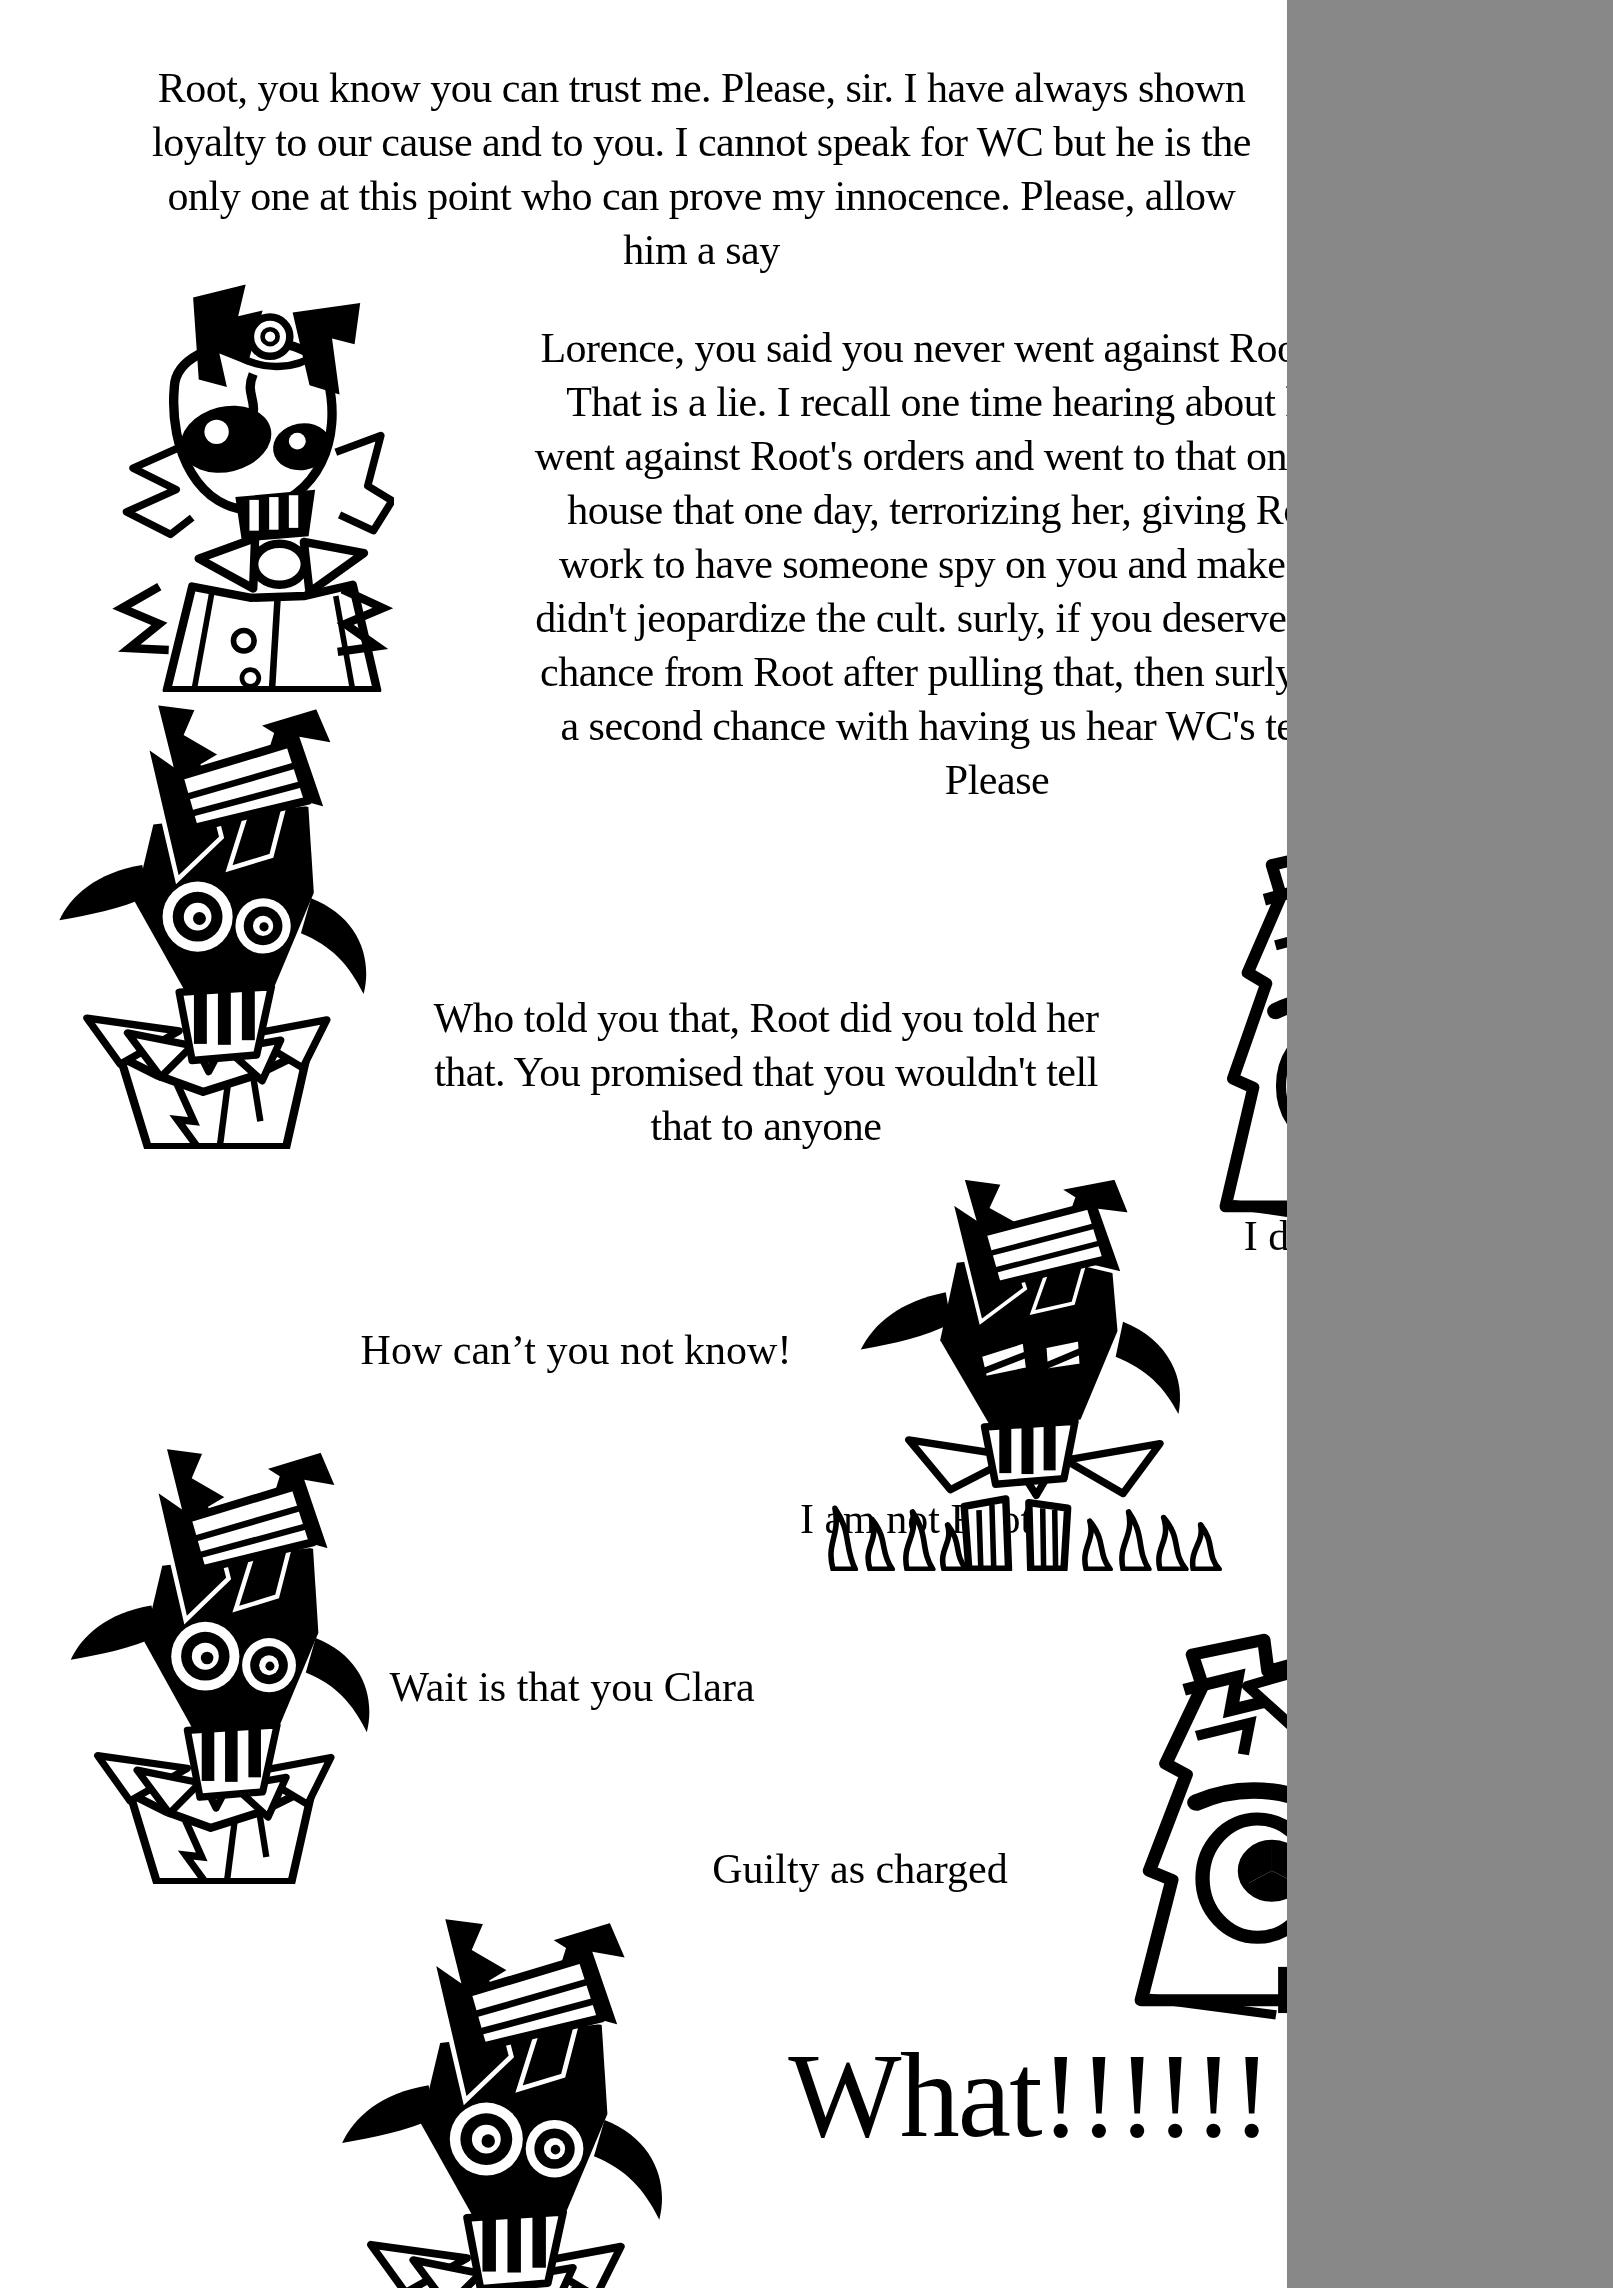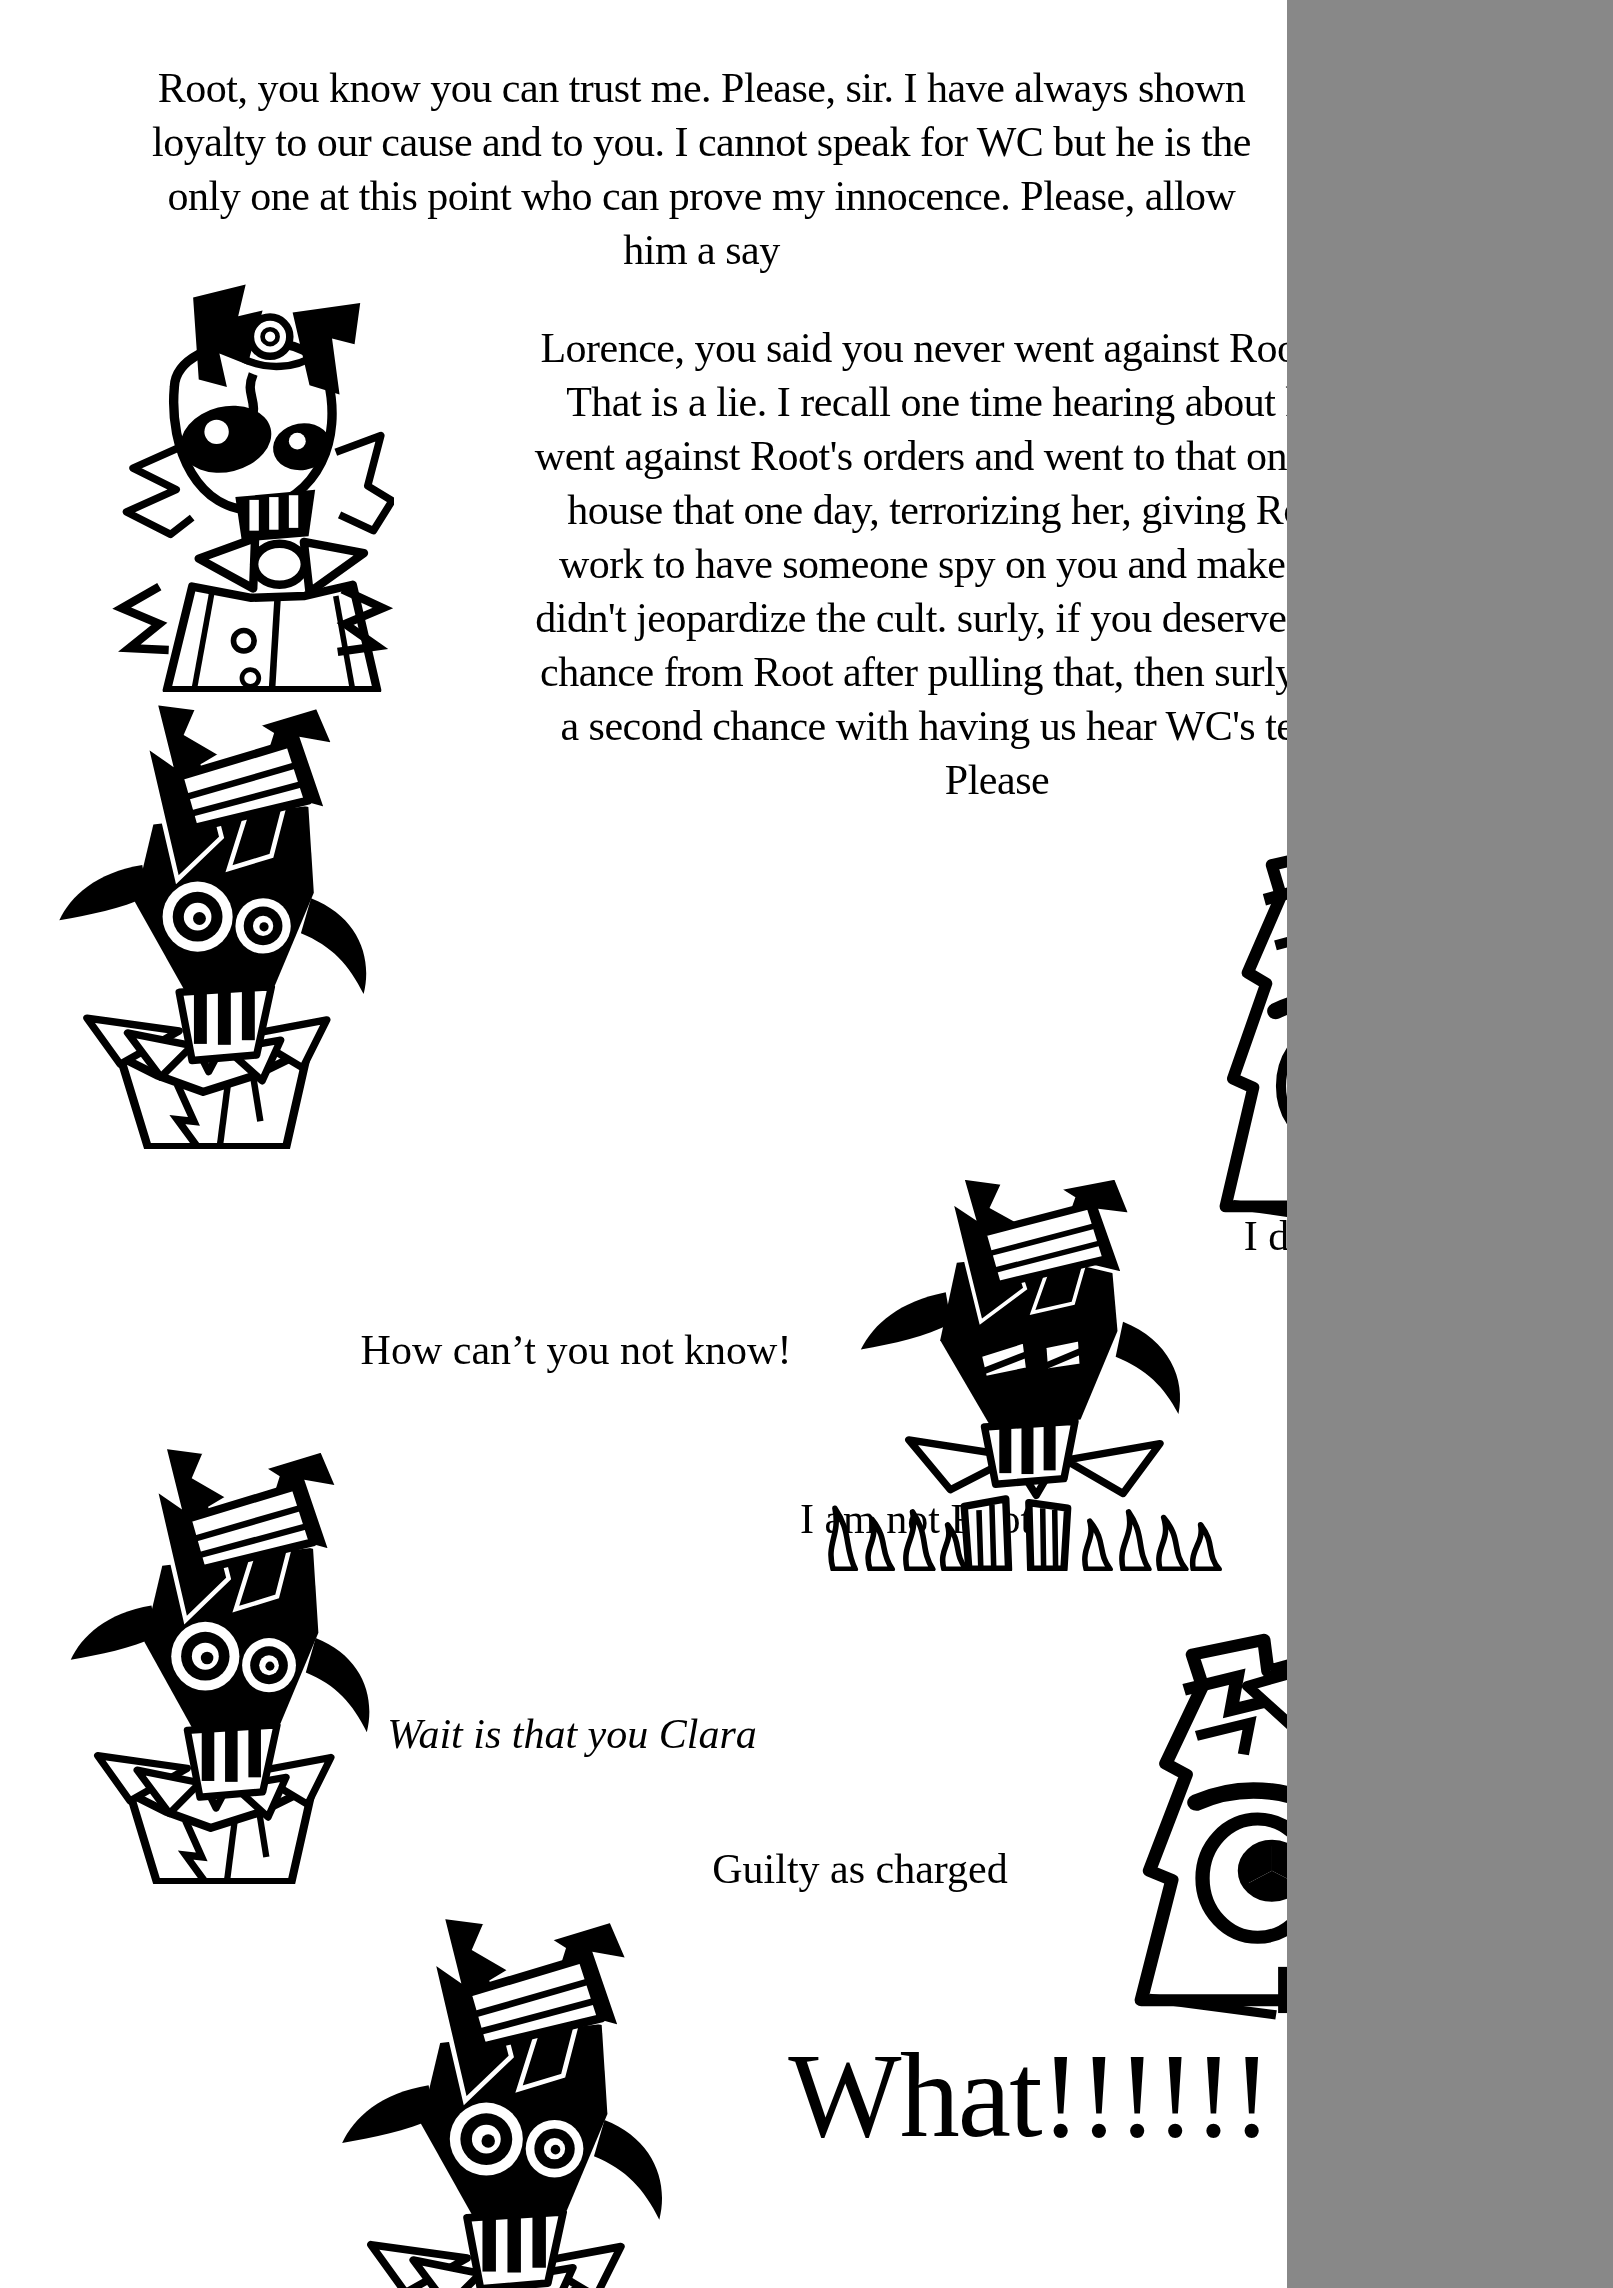--- a/index.html
+++ b/index.html
@@ -32,21 +32,21 @@
     line-height:1;
     letter-spacing:-1.8px;
   }
   .char{position:absolute;}
   #t1{left:37px;top:61px;width:1329px;}
   #t2{left:443px;top:321px;width:1108px;}
   #t3{left:369px;top:991px;width:794px;}
   #t4{left:1349px;top:1211px;}
   #t5{left:576px;top:1325px;}
   #t6{left:916px;top:1488px;margin-top:6px;}
-  #t7{left:572px;top:1709px;font-style:italic;}
+  #t7{left:572px;top:1662px;}
   #t8{left:860px;top:1844px;}
   #t9{left:1029px;top:2036px;}
 </style>
 </head>
 <body>
 
 <svg width="0" height="0" style="position:absolute" aria-hidden="true">
   <defs>
 
     <symbol id="sym-bowtie" viewBox="0 0 310 445">
@@ -213,20 +213,23 @@
 him a say</div>
   <div id="t2" class="txt">Lorence, you said you never went against Root's orders.
 That is a lie. I recall one time hearing about how you
 went against Root's orders and went to that one woman's
 house that one day, terrorizing her, giving Root extra
 work to have someone spy on you and make sure you
 didn't jeopardize the cult. surly, if you deserved a second
 chance from Root after pulling that, then surly I deserve
 a second chance with having us hear WC's testimony.
 Please</div>
+  <div id="t3" class="txt">Who told you that, Root did you told her
+that. You promised that you wouldn't tell
+that to anyone</div>
   <div id="t4" class="line">I don't know</div>
   <div id="t5" class="line">How can’t you not know!</div>
   <div id="t6" class="line">I am not Root</div>
   <div id="t7" class="line">Wait is that you Clara</div>
   <div id="t8" class="line">Guilty as charged</div>
   <div id="t9" class="line what">What!!!!!!</div>
 
   <svg class="char" style="left:103px;top:277px" width="291" height="415" viewBox="0 0 310 445" preserveAspectRatio="none">
       <use href="#sym-bowtie"></use>
     </svg>

